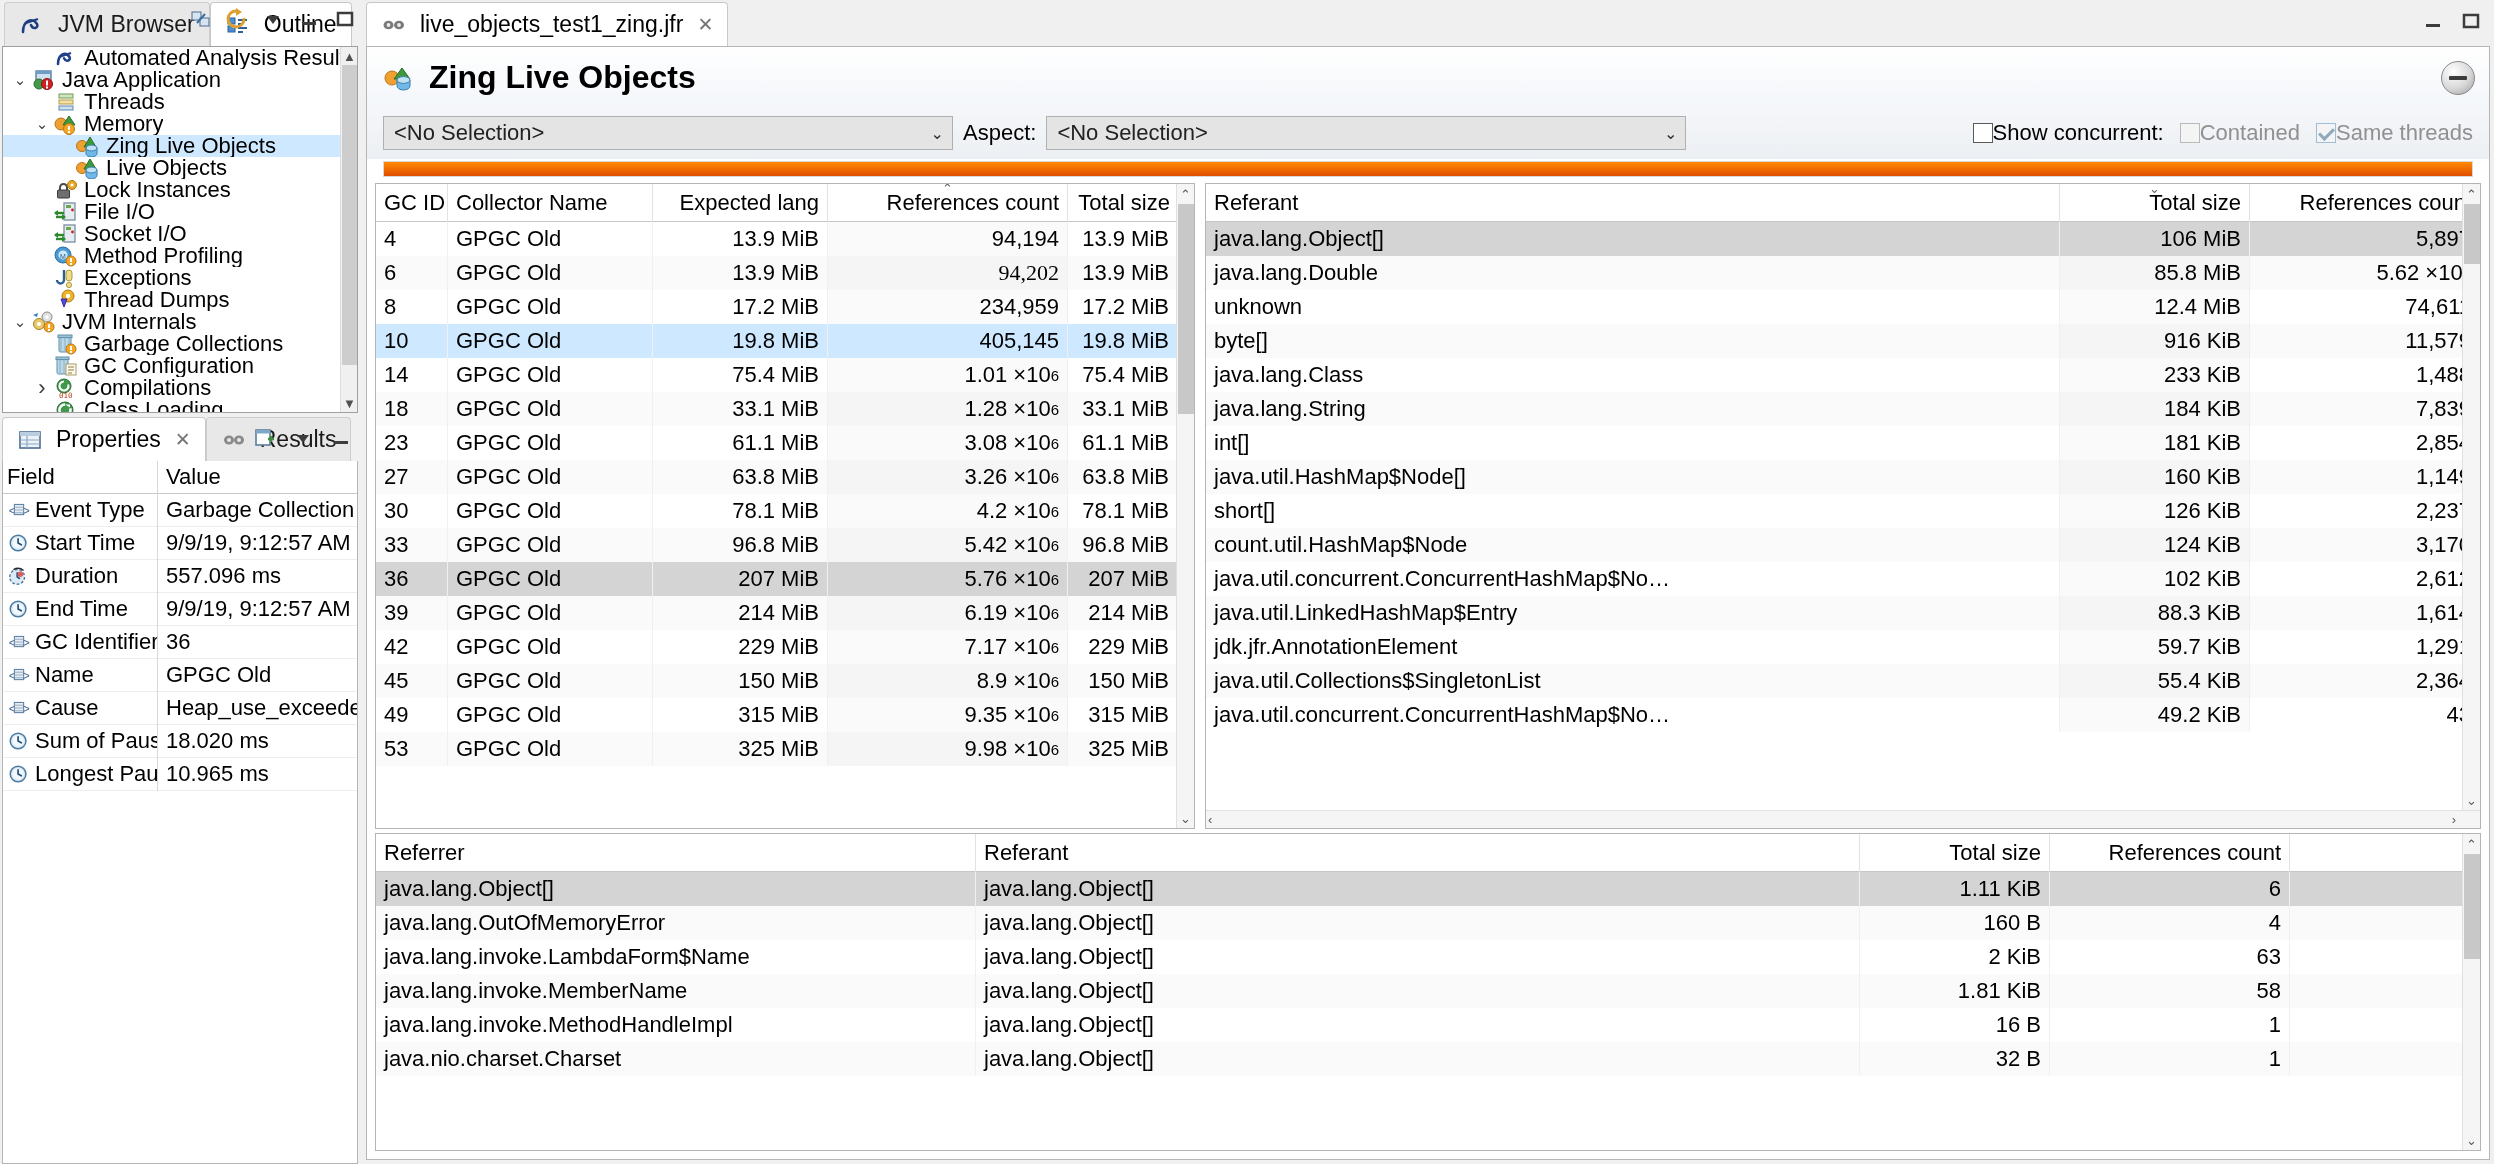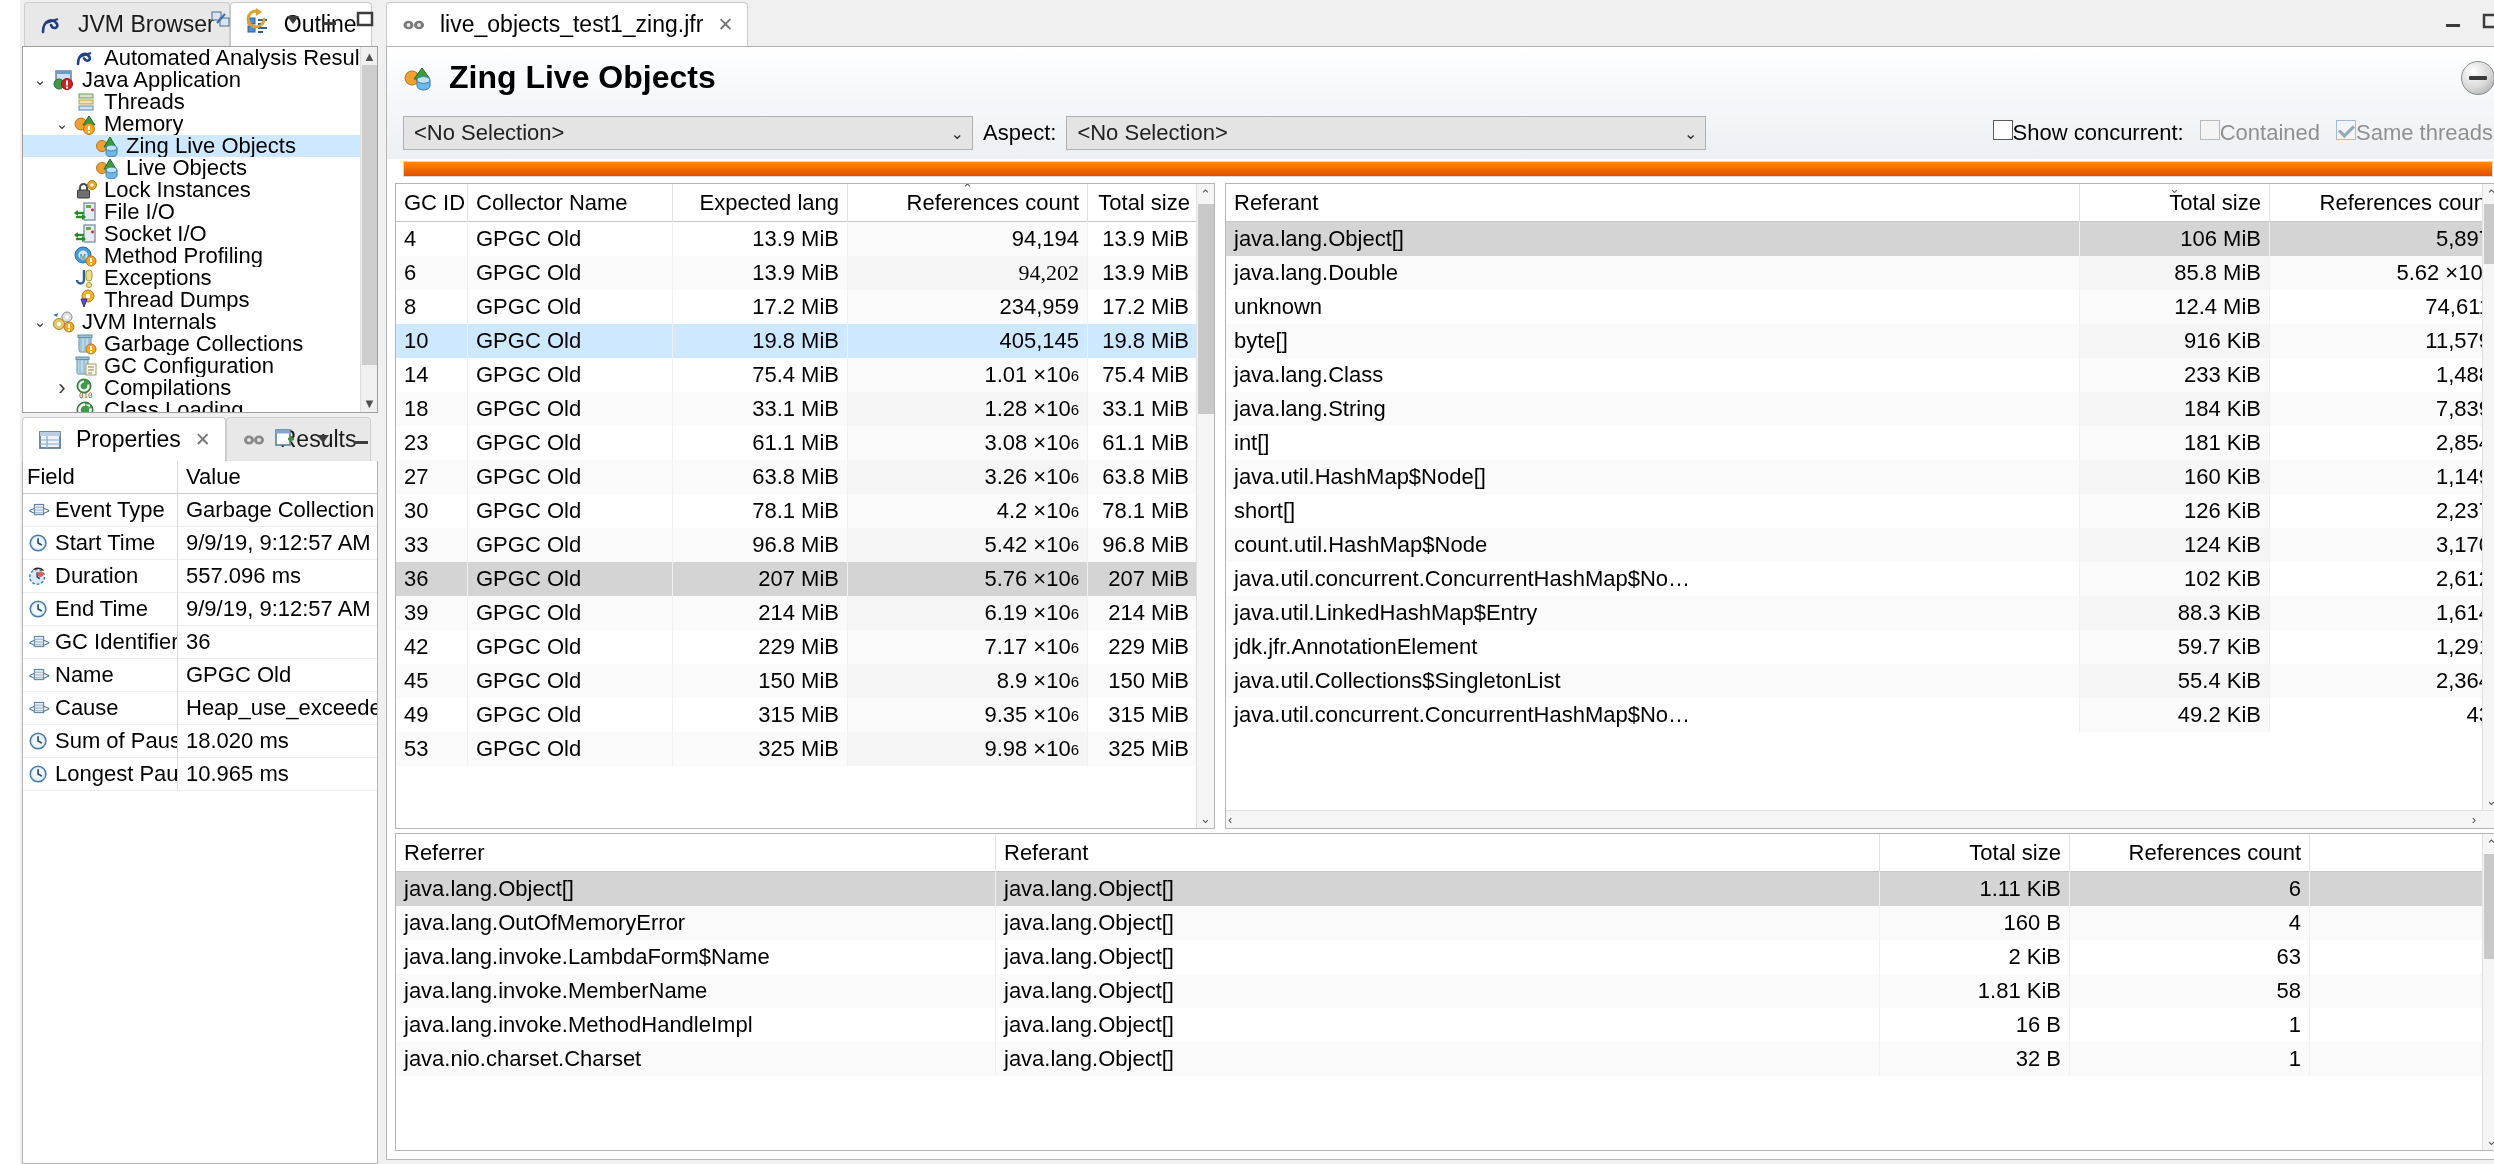--- a/index.html
+++ b/index.html
@@ -5,21 +5,21 @@
   * { box-sizing: border-box; }
   html, body {
     margin: 0; padding: 0;
     width: 2494px; height: 1164px;
     background: #ffffff;
     font-family: "Liberation Sans", sans-serif;
     font-size: 22px;
     color: #000000;
     overflow: hidden;
   }
-  .app { position: relative; width: 2122px; height: 1164px; background: #f0f0f0; margin-left: 20px; }
+  .app { position: relative; width: 2122px; height: 1164px; background: #f0f0f0; }
 
   
   .tabstrip {
     display: flex; align-items: flex-end;
     height: 46px;
     background: #f0f0f0;
     padding-left: 4px;
   }
   .tab {
     display: flex; align-items: center; gap: 8px;
@@ -143,21 +143,21 @@
     height: 52px; padding: 0 16px;
     background: linear-gradient(#f5f7fa, #eceff3);
   }
   .combo {
     height: 34px; background: #e4e4e4;
     border: 1px solid #b0b0b0;
     display: flex; align-items: center; justify-content: space-between;
     padding: 0 8px 0 10px; font-size: 22px; color: #222;
   }
   .combo .chev { font-size: 16px; color: #333; margin-left: 8px; }
-  .cbgroup { display: flex; margin-left: auto; }
+  .cbgroup { display: flex; align-items: center; margin-left: auto; }
   .cbox {
     width: 20px; height: 20px; border: 1px solid #5a5a5a; background: #fff;
     display: inline-block; position: relative;
   }
   .cbox.checked { border-color: #9fbdd6; }
   .cbox.checked::after {
     content: ""; position: absolute; left: 5px; top: 1px;
     width: 6px; height: 12px; border: solid #8fa9bd;
     border-width: 0 3px 3px 0; transform: rotate(45deg);
   }

